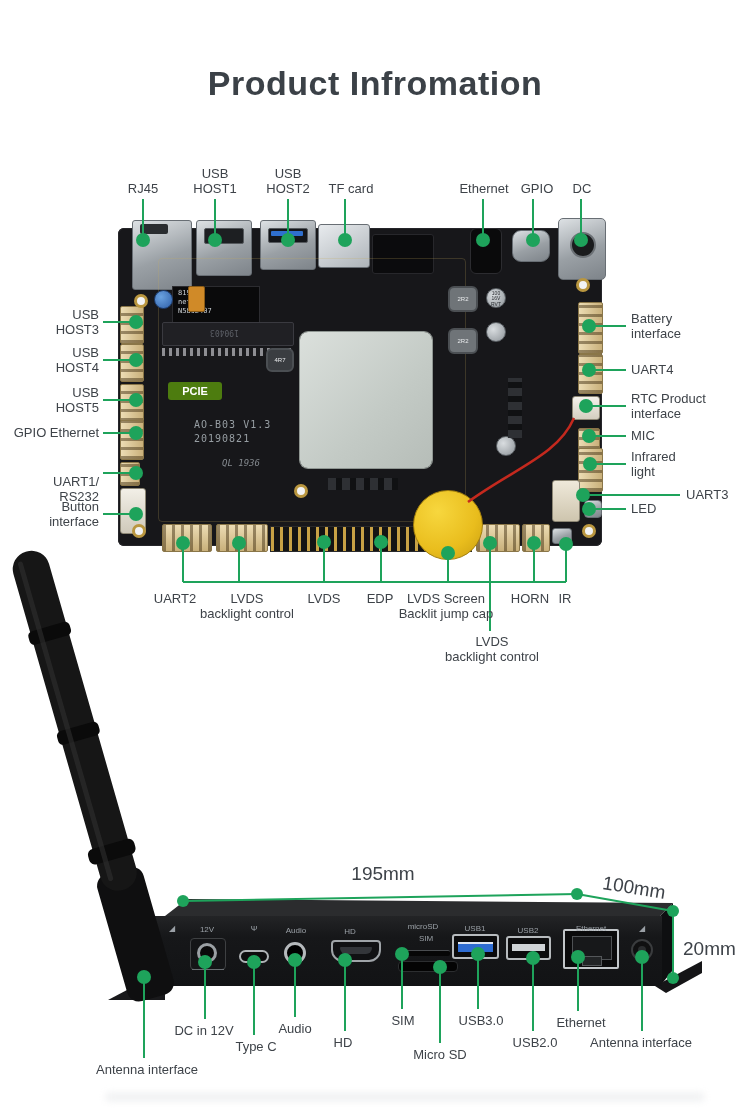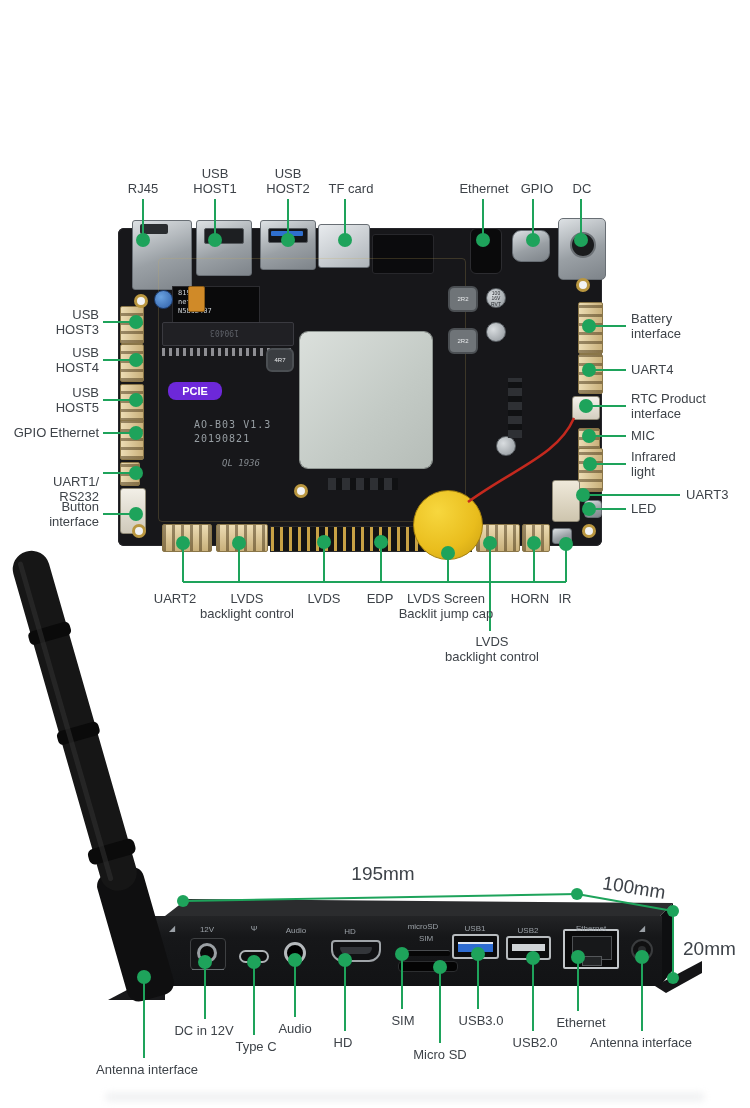--- a/index.html
+++ b/index.html
@@ -37,20 +37,21 @@
   .port-lbl{position:absolute;font-size:8px;color:#9aa0a6;transform:translateX(-50%);white-space:nowrap}
   .refl{position:absolute;left:105px;top:1092px;width:600px;height:10px;background:#f2f3f4;
         filter:blur(3px);border-radius:5px}
   svg{position:absolute;left:0;top:0}
 </style>
 </head>
 <body>
 
 <div id="page">
 
+  <h1>Product Infromation</h1>
 
   <div id="pcb">
 
     <div class="abs silver" style="left:14px;top:-8px;width:58px;height:68px"></div>
     <div class="abs" style="left:22px;top:-4px;width:28px;height:10px;background:#2a2d30;border-radius:2px"></div>
     <div class="abs silver" style="left:78px;top:-8px;width:54px;height:54px"></div>
     <div class="abs" style="left:86px;top:0px;width:38px;height:14px;background:#1d1f22;border:1px solid #55595d;border-radius:2px"></div>
     <div class="abs silver" style="left:142px;top:-8px;width:54px;height:48px"></div>
     <div class="abs" style="left:150px;top:0px;width:38px;height:13px;background:#14161a;border:1px solid #55595d;border-radius:2px"></div>
     <div class="abs" style="left:153px;top:3px;width:32px;height:5px;background:#2f6fce;border-radius:1px"></div>
@@ -86,21 +87,21 @@
     <div class="abs" style="left:40px;top:30px;width:306px;height:262px;border:1px solid rgba(200,175,90,.22);border-radius:4px"></div>
     <div class="abs" style="left:54px;top:58px;width:86px;height:36px;background:#0a0a0b;border:1px solid #2c2c30"></div>
     <div class="sst" style="left:60px;top:61px;font-size:7px;line-height:1.25;white-space:pre-line;color:#cdd2d6">81902
 net ®
 N5892407</div>
     <div class="abs" style="left:70px;top:58px;width:15px;height:24px;background:#d08a28;border:1px solid #8a5a15;border-radius:2px"></div>
     <div class="abs" style="left:36px;top:62px;width:17px;height:17px;border-radius:50%;background:radial-gradient(circle at 35% 35%,#6aa2e0,#2f5fa8);border:1px solid #1e3f73"></div>
     <div class="abs" style="left:44px;top:94px;width:130px;height:22px;background:#202024;border:1px solid #3a3a40;border-radius:2px"></div>
     <div class="sst" style="left:92px;top:100px;font-size:8px;color:#5c5f66;transform:rotate(180deg)">190403</div>
     <div class="abs" style="left:44px;top:120px;width:130px;height:8px;background:repeating-linear-gradient(90deg,#8e8e93 0 3px,#1a1a1d 3px 7px)"></div>
-    <div class="abs" style="left:50px;top:154px;width:54px;height:18px;background:#6d28d9;color:#fff;font-size:11px;font-weight:700;display:flex;align-items:center;justify-content:center;border-radius:8px">
+    <div class="abs" style="left:50px;top:154px;width:54px;height:18px;background:#4d7c0f;color:#fff;font-size:11px;font-weight:700;display:flex;align-items:center;justify-content:center;border-radius:3px">
         <span>PCIE</span>
       </div>
     <div class="sst" style="left:76px;top:190px;font-size:10px;line-height:1.4;white-space:pre-line;letter-spacing:1px">AO-B03 V1.3
 20190821</div>
     <div class="sst" style="left:104px;top:230px;font-size:9px;font-style:italic;color:#84898e">QL 1936</div>
 
     <div class="abs" style="left:182px;top:104px;width:132px;height:136px;border-radius:8px;background:linear-gradient(135deg,#dbe0dc,#c3cac5 60%,#b6bdb8);box-shadow:0 0 0 1px #8f9692"></div>
 
     <div class="toroid" style="left:330px;top:58px">
         <span>2R2</span>

